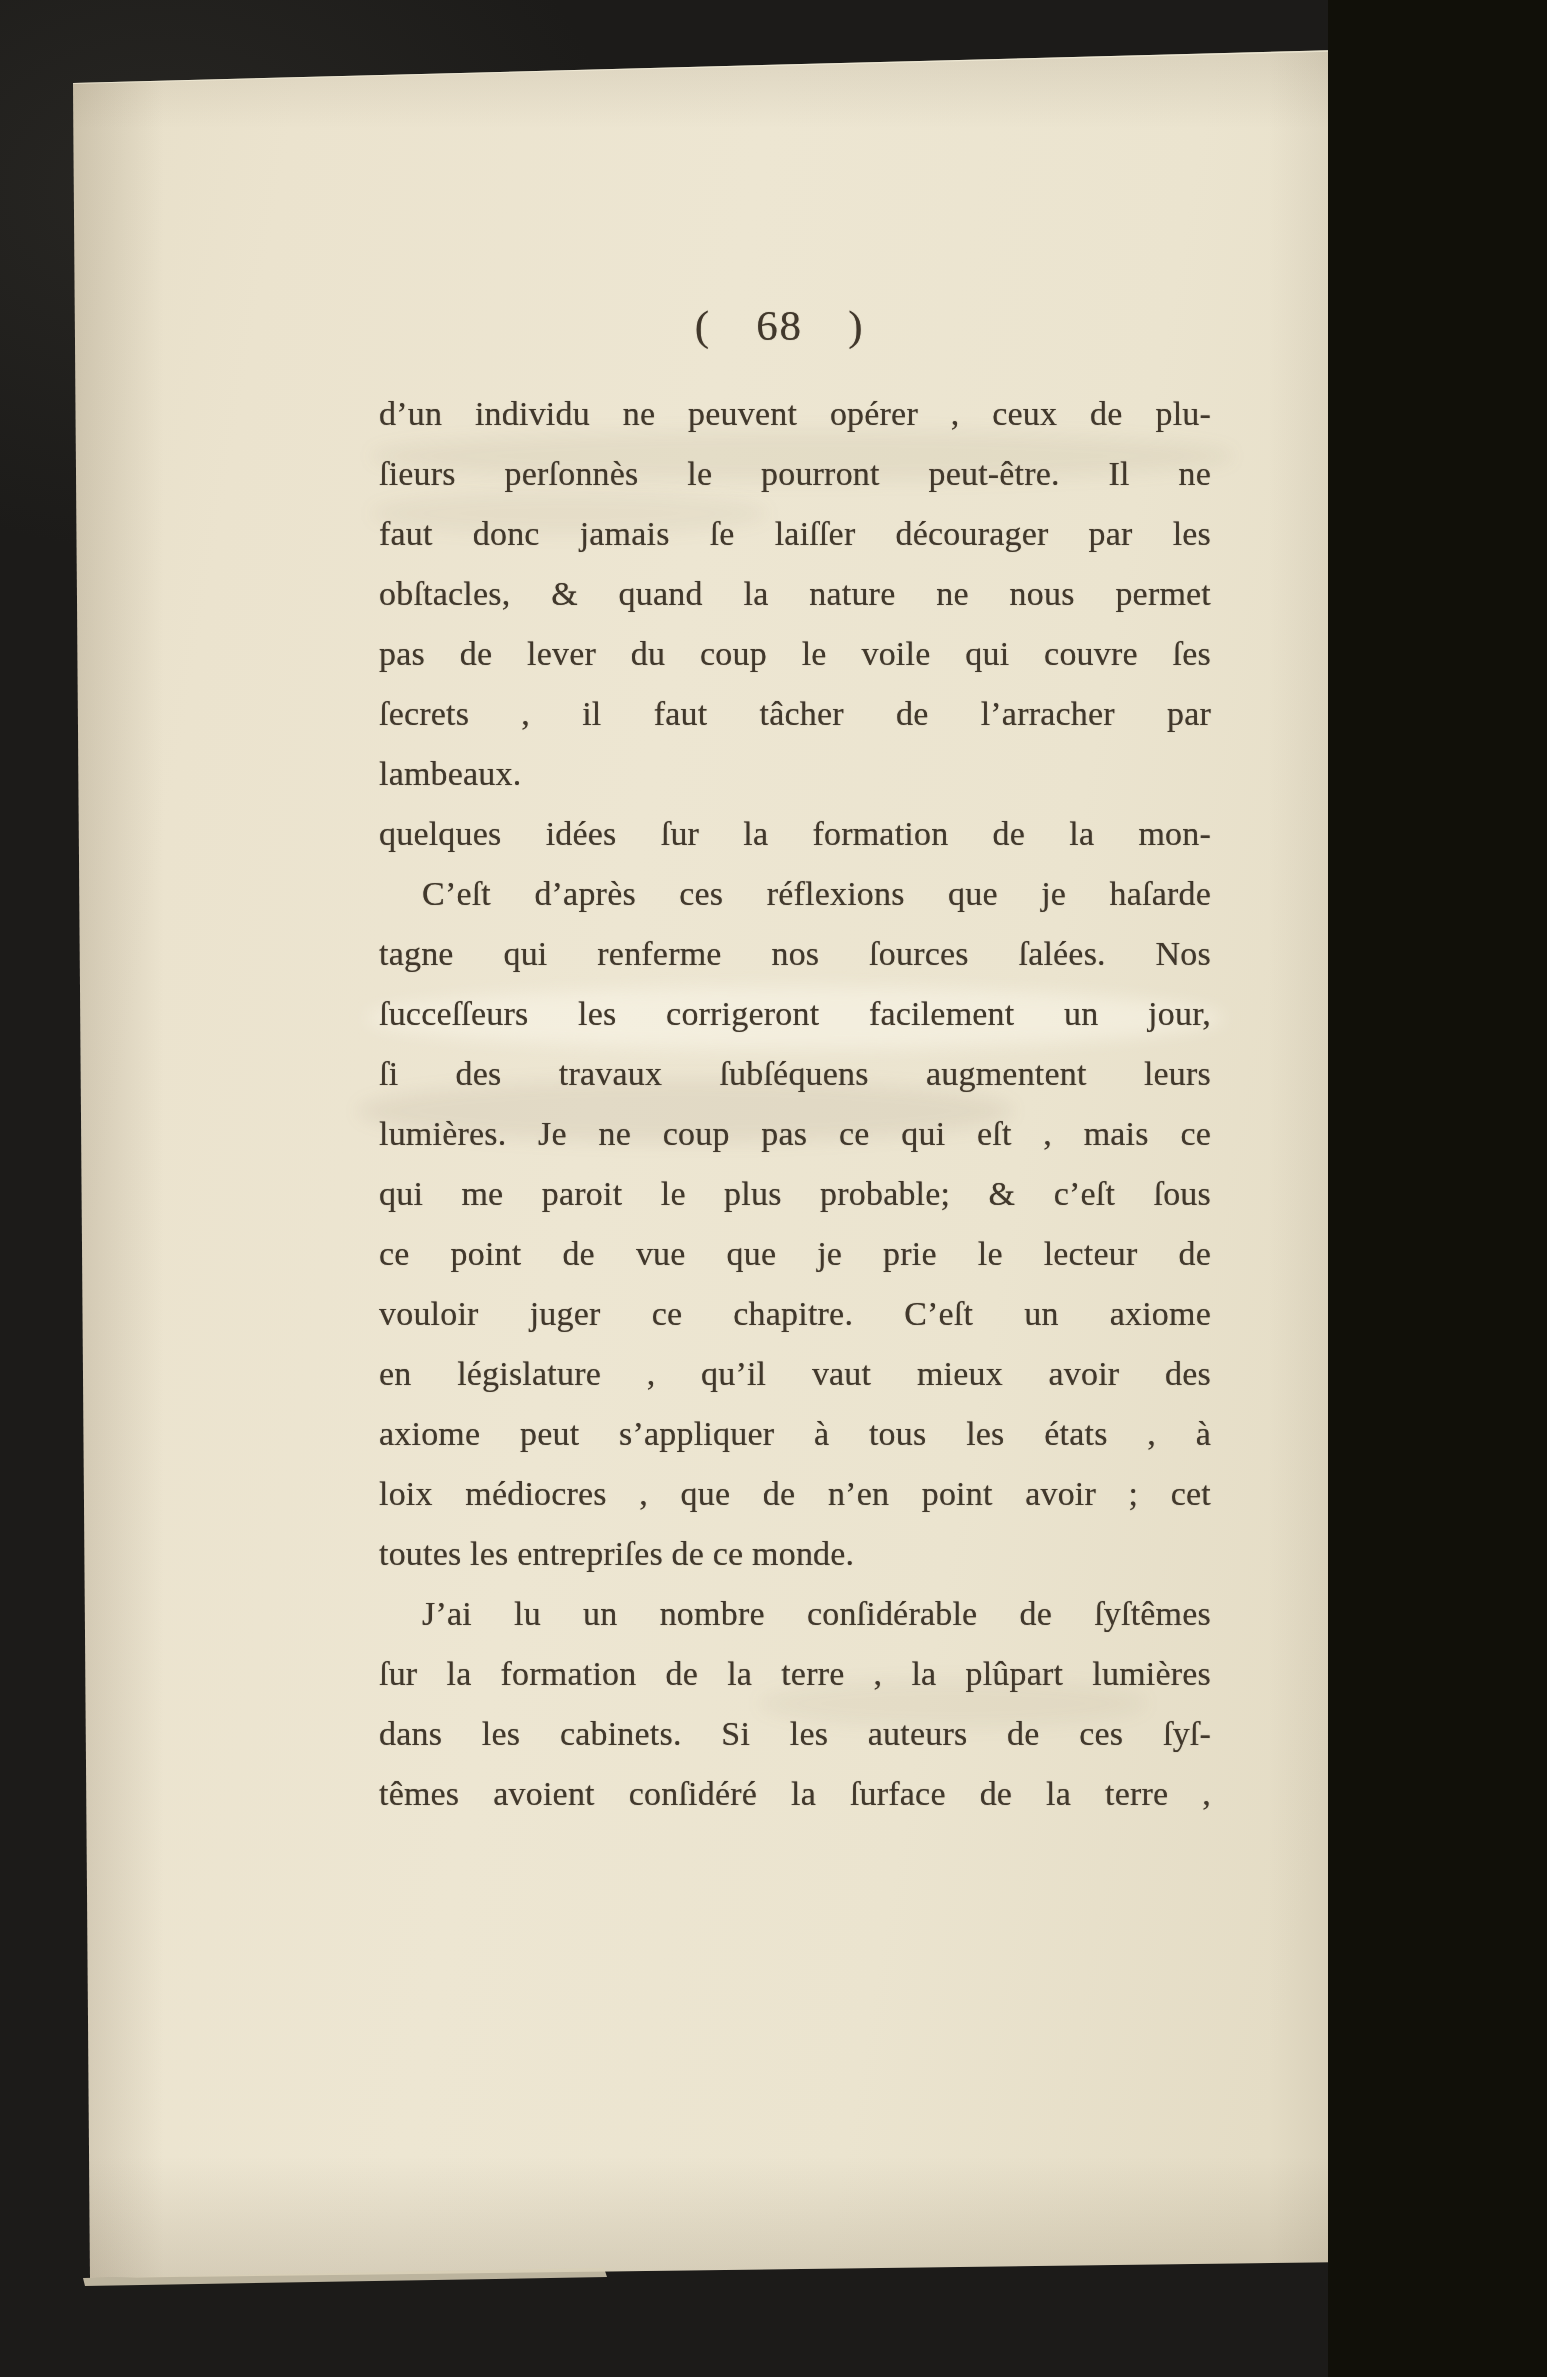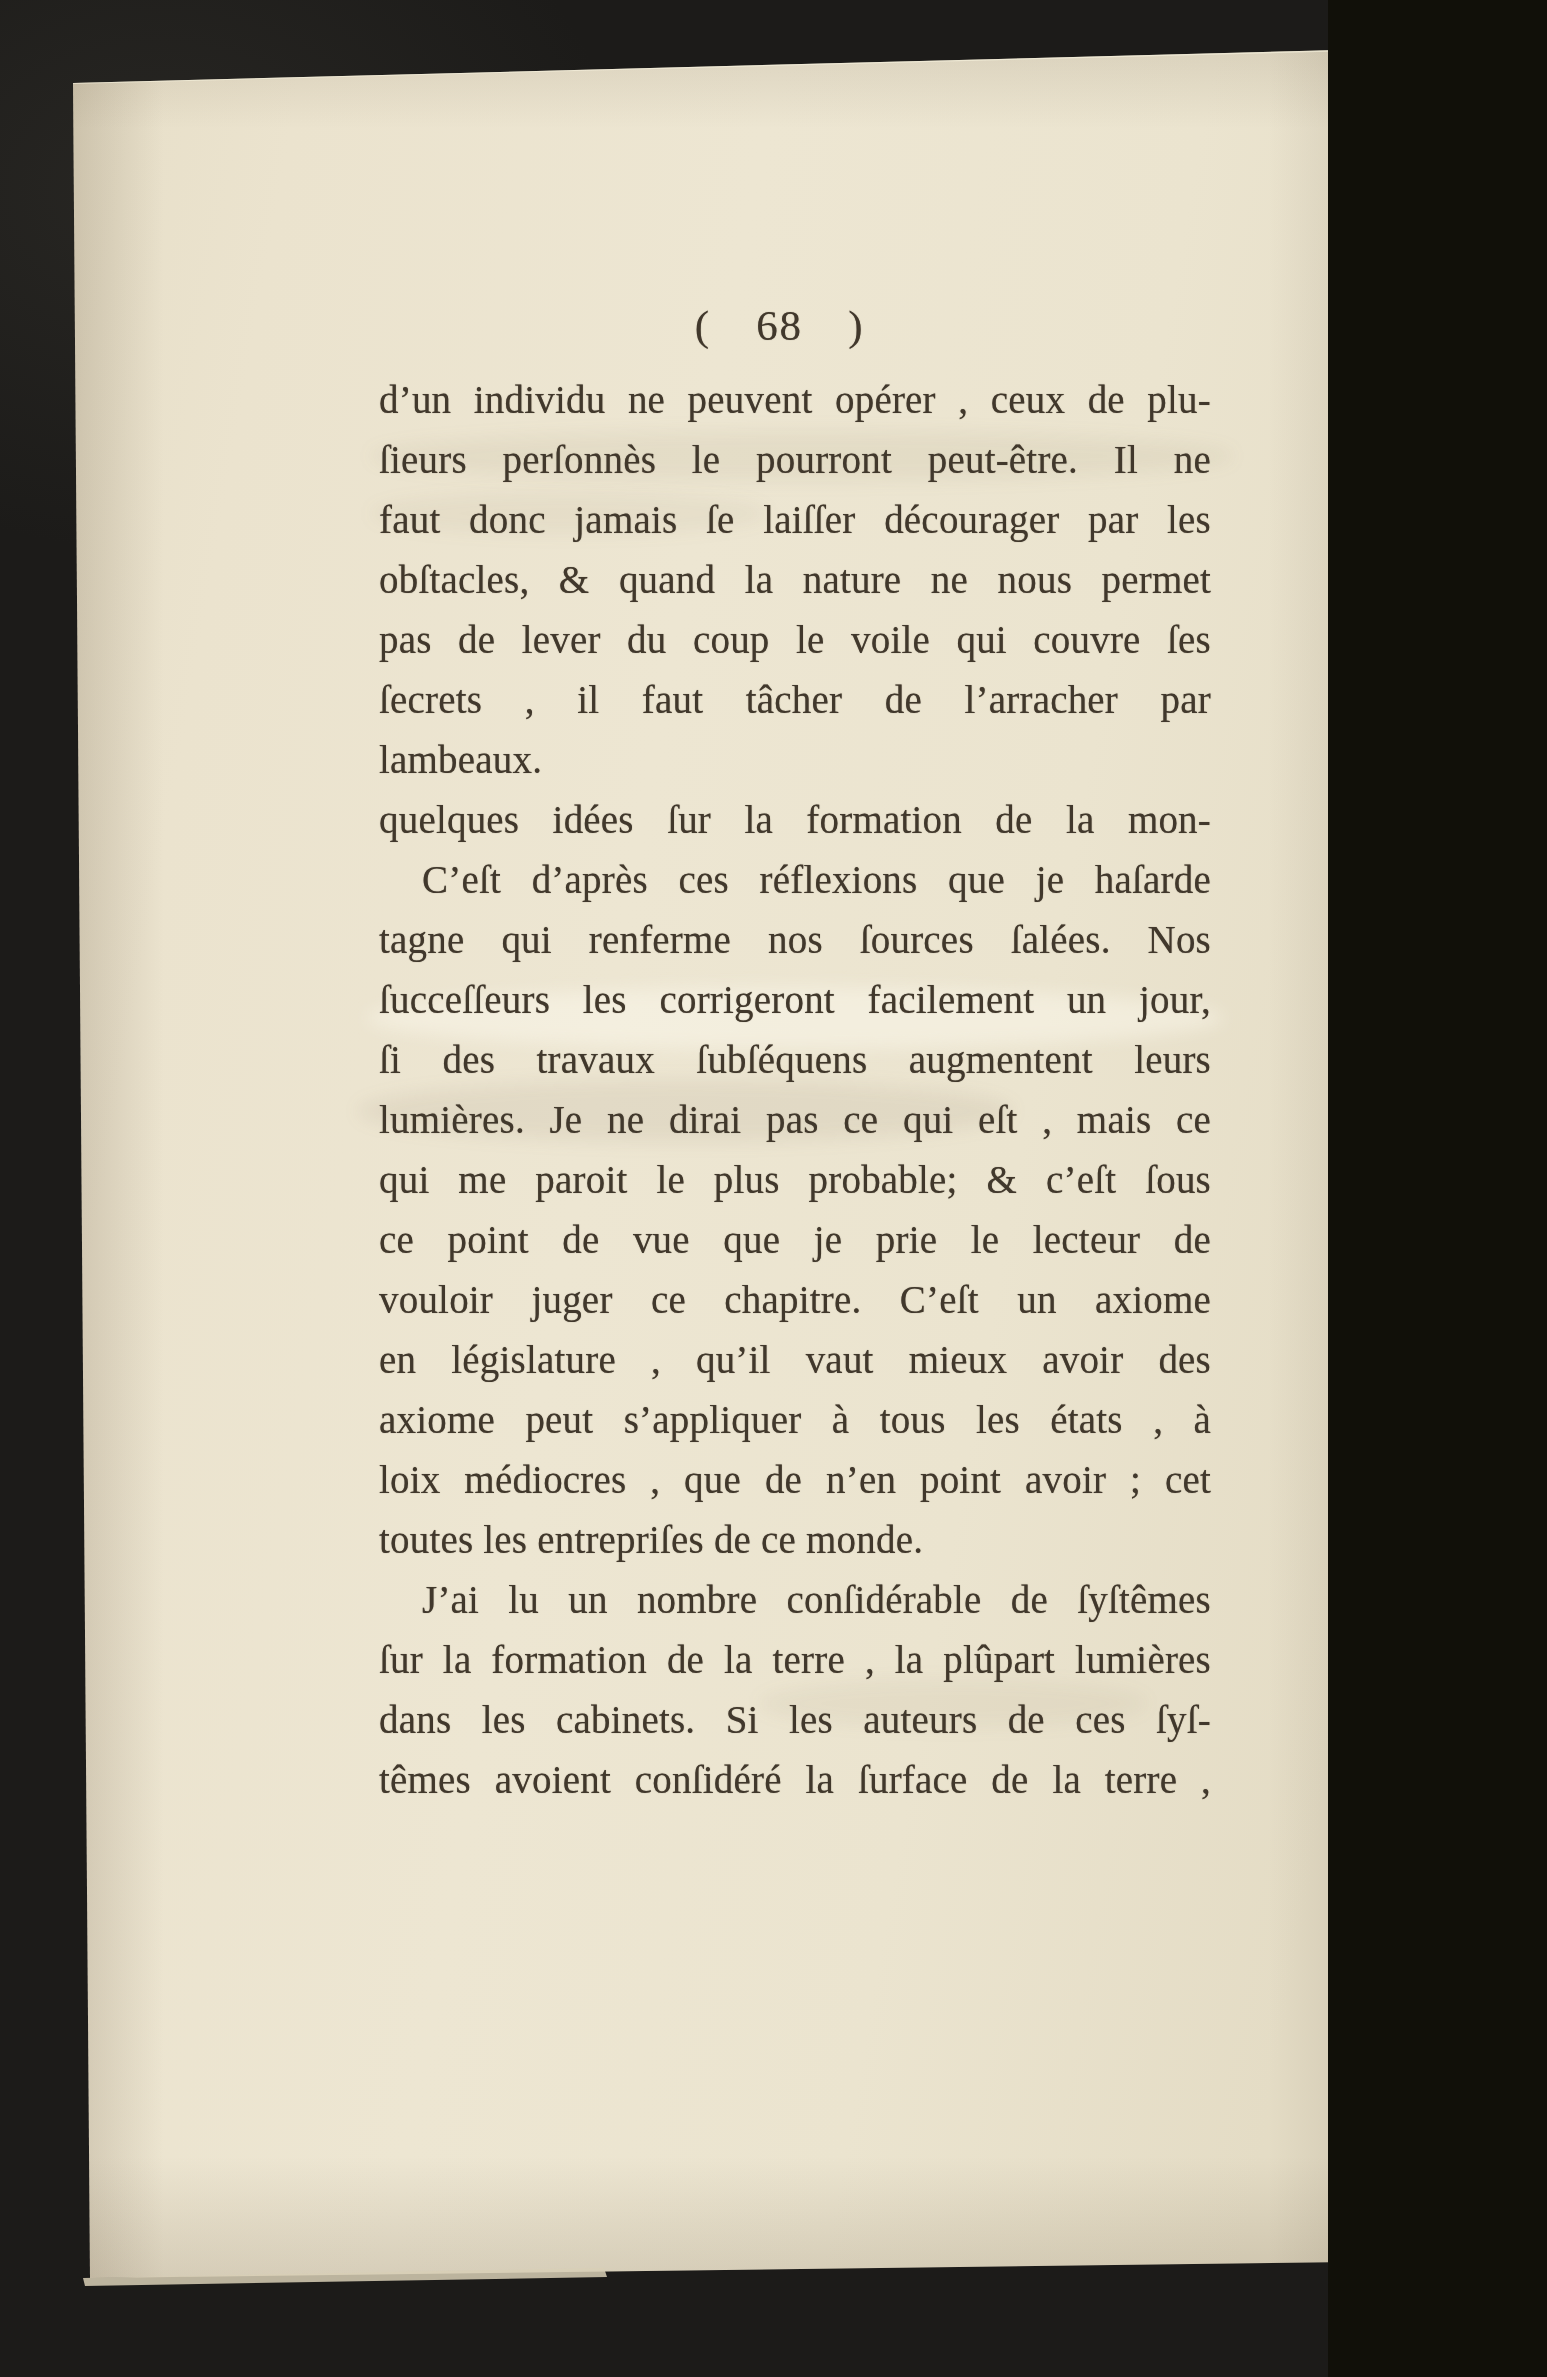--- a/index.html
+++ b/index.html
@@ -54,22 +54,22 @@
 
   
   .pageno{
     position:absolute;left:379px;top:300px;width:832px;
     text-align:center;font-size:43px;line-height:52px;
     color:#41382c;word-spacing:33px;letter-spacing:1.7px;
     text-shadow:0 0 0.9px rgba(65,54,40,0.6);
     transform:translateX(-15.5px);
   }
   .textblock{
-    position:absolute;left:379px;top:370px;width:832px;
-    font-size:39px;line-height:60px;color:#41382c;
+    position:absolute;left:379px;top:384px;width:832px;
+    font-size:34px;line-height:60px;color:#41382c;
     letter-spacing:0.2px;
     text-shadow:0 0 0.9px rgba(65,54,40,0.65);
   }
   .line{height:60px;text-align:justify;text-align-last:justify;white-space:nowrap;}
   .line.end{text-align:left;text-align-last:left;}
   .line.indent{text-indent:43px;}
 </style>
 </head>
 <body>
 
@@ -101,21 +101,21 @@
     <div class="line">faut donc jamais ſe laiſſer décourager par les</div>
     <div class="line">obſtacles, &amp; quand la nature ne nous permet</div>
     <div class="line">pas de lever du coup le voile qui couvre ſes</div>
     <div class="line">ſecrets , il faut tâcher de l’arracher par</div>
     <div class="line end">lambeaux.</div>
     <div class="line">quelques idées ſur la formation de la mon-</div>
     <div class="line indent">C’eſt d’après ces réflexions que je haſarde</div>
     <div class="line">tagne qui renferme nos ſources ſalées. Nos</div>
     <div class="line">ſucceſſeurs les corrigeront facilement un jour,</div>
     <div class="line">ſi des travaux ſubſéquens augmentent leurs</div>
-    <div class="line">lumières. Je ne dirai pas ce qui eſt , mais ce</div>
+    <div class="line">lumières. Je ne coup pas ce qui eſt , mais ce</div>
     <div class="line">qui me paroit le plus probable; &amp; c’eſt ſous</div>
     <div class="line">ce point de vue que je prie le lecteur de</div>
     <div class="line">vouloir juger ce chapitre. C’eſt un axiome</div>
     <div class="line">en législature , qu’il vaut mieux avoir des</div>
     <div class="line">axiome peut s’appliquer à tous les états , à</div>
     <div class="line">loix médiocres , que de n’en point avoir ; cet</div>
     <div class="line end">toutes les entrepriſes de ce monde.</div>
     <div class="line indent">J’ai lu un nombre conſidérable de ſyſtêmes</div>
     <div class="line">ſur la formation de la terre , la plûpart lumières</div>
     <div class="line">dans les cabinets. Si les auteurs de ces ſyſ-</div>

